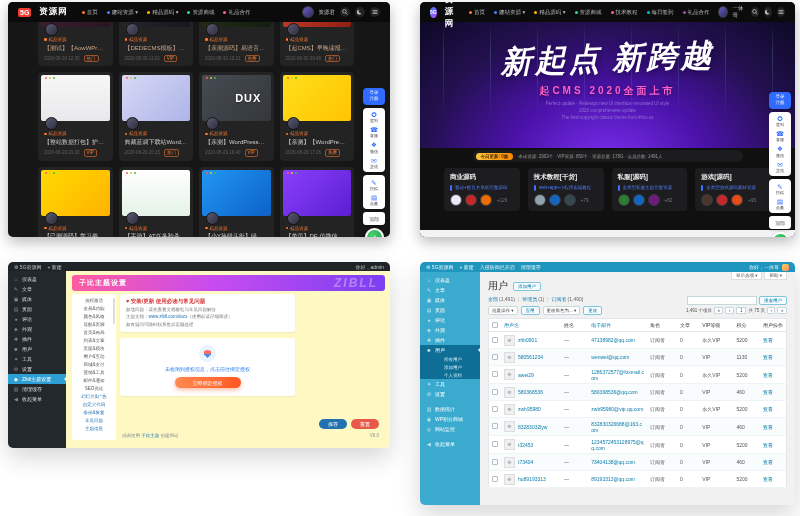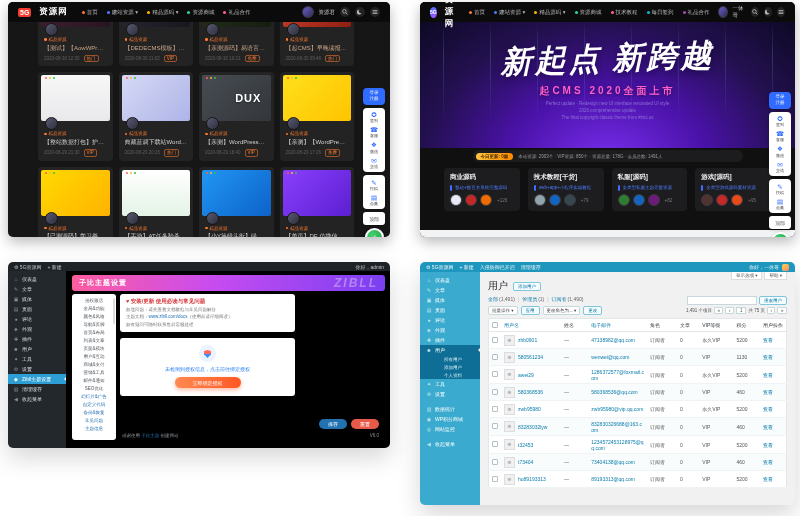--- a/index.html
+++ b/index.html
@@ -75,21 +75,21 @@
   #p3{left:8px;top:262px;width:382px;height:186px;background:#fff;box-shadow:0 10px 24px rgba(0,0,0,.16);}
   .wpbar{height:9px;background:#1d2327;color:#c3c4c7;font-size:5px;display:flex;align-items:center;gap:6px;padding:0 6px;}
   .wpbar .sp{margin-left:auto;}
   .p3body{display:flex;height:177px;}
   .wpside{width:58px;background:#23282d;padding-top:3px;flex:none;}
   .wpitem{position:relative;display:flex;align-items:center;gap:3px;font-size:5px;color:#dcdcde;padding:2px 5px;cursor:pointer;}
   .wpitem .wpico{color:#8c8f94;font-size:5px;width:6px;text-align:center;}
   .wpitem.active{background:#2e9fd4;color:#fff;}
   .wpitem.active .wpico{color:#fff;}
   .wpitem.active:after{content:"";position:absolute;right:-1px;top:50%;margin-top:-3px;border:3px solid transparent;border-right-color:#f0f0f1;}
-  .p3main{flex:1;background:#000000;position:relative;padding:4px 5px 8px 6px;display:flex;flex-direction:column;box-sizing:border-box;}
+  .p3main{flex:1;background:#fef9c3;position:relative;padding:4px 5px 8px 6px;display:flex;flex-direction:column;box-sizing:border-box;}
   .zhead{height:16px;flex:none;border-radius:3px;background:linear-gradient(100deg,#ff5d9e 0%,#c74cf0 45%,#7a3ff2 100%);display:flex;align-items:center;padding:0 7px;color:#fff;}
   .zhead .ztitle{font-size:7px;font-weight:bold;letter-spacing:1px;}
   .zhead .zmark{margin-left:auto;font-size:12px;font-weight:900;color:rgba(255,255,255,.35);letter-spacing:2px;font-style:italic;}
   .zrow{flex:1;display:flex;gap:4px;margin-top:3px;min-height:0;}
   .zmenu{width:44px;flex:none;background:#fff;border-radius:3px;padding:2px 0;position:relative;overflow:hidden;}
   .zmenu:after{content:"";position:absolute;right:1px;top:4px;width:2px;height:26px;background:#dcdcde;border-radius:1px;}
   .zitem{font-size:4.5px;color:#50575e;text-align:center;padding:1.5px 0;cursor:pointer;white-space:nowrap;}
   .zitem.blue{color:#2271b1;}
   .zcontent{flex:1;position:relative;min-width:0;}
   .zcard1{background:#fff;border-radius:3px;padding:4px 6px;width:175px;box-shadow:0 1px 2px rgba(0,0,0,.06);box-sizing:border-box;}

